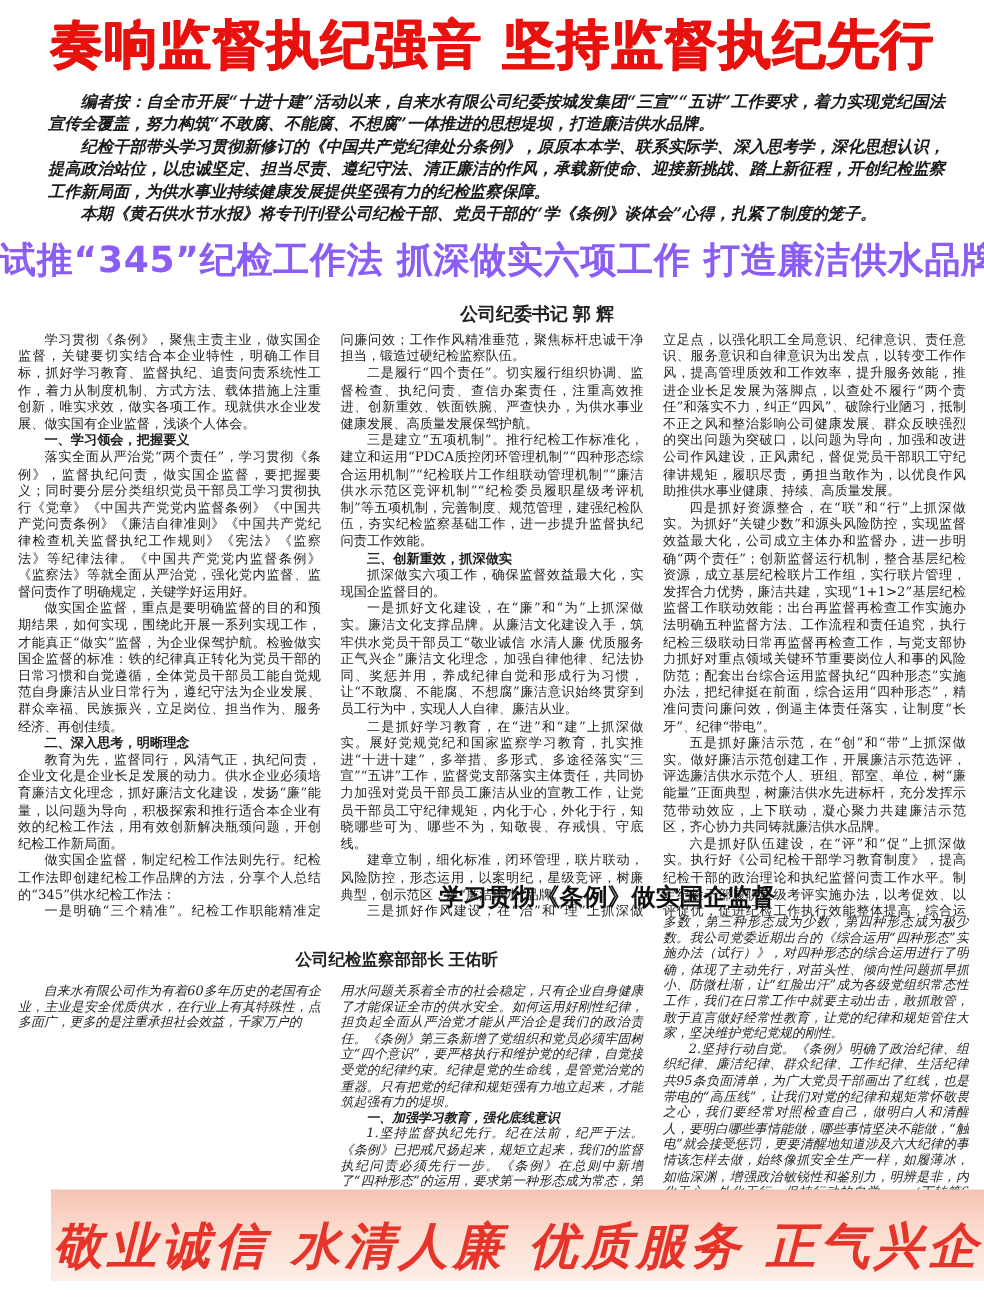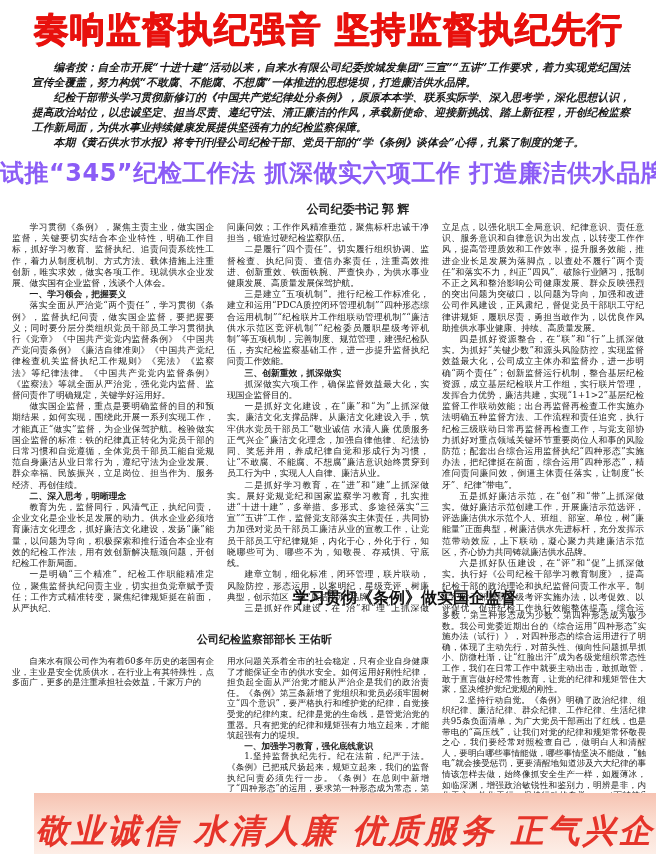--- a/index.html
+++ b/index.html
@@ -24,21 +24,21 @@
   .news-col{position:absolute;overflow:hidden;text-align:justify;
       font-family:"DejaVu Serif","Liberation Serif",serif;color:#1e1e1e;}
   .a1-col{top:222px;height:390px;width:202px;font-size:8.8px;line-height:11.2px;}
   .a1-col1{left:12px;} .a1-col2{left:227px;} .a1-col3{left:442px;}
   
   .a2-title{position:absolute;left:12px;top:588px;width:505px;text-align:right;
       font-size:16px;font-weight:900;color:#111;
       font-family:"DejaVu Sans","Liberation Sans",sans-serif;white-space:nowrap;}
   .a2-byline{position:absolute;left:12px;top:632px;width:505px;text-align:center;
       font-size:11px;font-weight:700;color:#222;}
-  .a2-col{font-size:8.6px;line-height:10.6px;}
+  .a2-col{font-size:8.6px;line-height:10.6px;font-style:italic;}
   .a2-col1{left:12px;top:656px;width:202px;height:140px;}
   .a2-col2{left:227px;top:656px;width:202px;height:140px;}
   .a2-col3{left:442px;top:610px;width:204px;height:186px;}
   
   .para{margin:0;text-indent:2em;}
   .t-c{text-indent:0;}
   .t-h{font-weight:bold;font-family:"DejaVu Sans","Liberation Sans",sans-serif;}
   
   .bottom-banner{position:absolute;left:34px;top:793px;width:622px;height:61px;
       background:linear-gradient(180deg,#f6c3b2 0%,#fbdccf 45%,#fdeee7 100%);
@@ -62,20 +62,21 @@
   <div class="a1-title">试推“345”纪检工作法  抓深做实六项工作  打造廉洁供水品牌</div>
   <div class="a1-byline">公司纪委书记  郭 辉</div>
 
   <div class="news-col a1-col a1-col1">
       <p class="para t-p">学习贯彻《条例》，聚焦主责主业，做实国企监督，关键要切实结合本企业特性，明确工作目标，抓好学习教育、监督执纪、追责问责系统性工作，着力从制度机制、方式方法、载体措施上注重创新，唯实求效，做实各项工作。现就供水企业发展、做实国有企业监督，浅谈个人体会。</p>
       <p class="para t-h">一、学习领会，把握要义</p>
       <p class="para t-p">落实全面从严治党“两个责任”，学习贯彻《条例》，监督执纪问责，做实国企监督，要把握要义；同时要分层分类组织党员干部员工学习贯彻执行《党章》《中国共产党党内监督条例》《中国共产党问责条例》《廉洁自律准则》《中国共产党纪律检查机关监督执纪工作规则》《宪法》《监察法》等纪律法律。《中国共产党党内监督条例》《监察法》等就全面从严治党，强化党内监督、监督问责作了明确规定，关键学好运用好。</p>
       <p class="para t-p">做实国企监督，重点是要明确监督的目的和预期结果，如何实现，围绕此开展一系列实现工作，才能真正“做实”监督，为企业保驾护航。检验做实国企监督的标准：铁的纪律真正转化为党员干部的日常习惯和自觉遵循，全体党员干部员工能自觉规范自身廉洁从业日常行为，遵纪守法为企业发展、群众幸福、民族振兴，立足岗位、担当作为、服务经济、再创佳绩。</p>
       <p class="para t-h">二、深入思考，明晰理念</p>
       <p class="para t-p">教育为先，监督同行，风清气正，执纪问责，企业文化是企业长足发展的动力。供水企业必须培育廉洁文化理念，抓好廉洁文化建设，发扬“廉”能量，以问题为导向，积极探索和推行适合本企业有效的纪检工作法，用有效创新解决瓶颈问题，开创纪检工作新局面。</p>
+      <p class="para t-p">做实国企监督，制定纪检工作法则先行。纪检工作法即创建纪检工作品牌的方法，分享个人总结的“345”供水纪检工作法：</p>
       <p class="para t-p">一是明确“三个精准”。纪检工作职能精准定位，聚焦监督执纪问责主业，切实担负党章赋予责任；工作方式精准转变，聚焦纪律规矩挺在前面，从严执纪、</p>
     </div>
   <div class="news-col a1-col a1-col2">
       <p class="para t-c">问廉问效；工作作风精准垂范，聚焦标杆忠诚干净担当，锻造过硬纪检监察队伍。</p>
       <p class="para t-p">二是履行“四个责任”。切实履行组织协调、监督检查、执纪问责、查信办案责任，注重高效推进、创新重效、铁面铁腕、严查快办，为供水事业健康发展、高质量发展保驾护航。</p>
       <p class="para t-p">三是建立“五项机制”。推行纪检工作标准化，建立和运用“PDCA质控闭环管理机制”“四种形态综合运用机制”“纪检联片工作组联动管理机制”“廉洁供水示范区竞评机制”“纪检委员履职星级考评机制”等五项机制，完善制度、规范管理，建强纪检队伍，夯实纪检监察基础工作，进一步提升监督执纪问责工作效能。</p>
       <p class="para t-h">三、创新重效，抓深做实</p>
       <p class="para t-p">抓深做实六项工作，确保监督效益最大化，实现国企监督目的。</p>
       <p class="para t-p">一是抓好文化建设，在“廉”和“为”上抓深做实。廉洁文化支撑品牌。从廉洁文化建设入手，筑牢供水党员干部员工“敬业诚信 水清人廉 优质服务 正气兴企”廉洁文化理念，加强自律他律、纪法协同、奖惩并用，养成纪律自觉和形成行为习惯，让“不敢腐、不能腐、不想腐”廉洁意识始终贯穿到员工行为中，实现人人自律、廉洁从业。</p>
       <p class="para t-p">二是抓好学习教育，在“进”和“建”上抓深做实。展好党规党纪和国家监察学习教育，扎实推进“十进十建”，多举措、多形式、多途径落实“三宣”“五讲”工作，监督党支部落实主体责任，共同协力加强对党员干部员工廉洁从业的宣教工作，让党员干部员工守纪律规矩，内化于心，外化于行，知晓哪些可为、哪些不为，知敬畏、存戒惧、守底线。</p>

